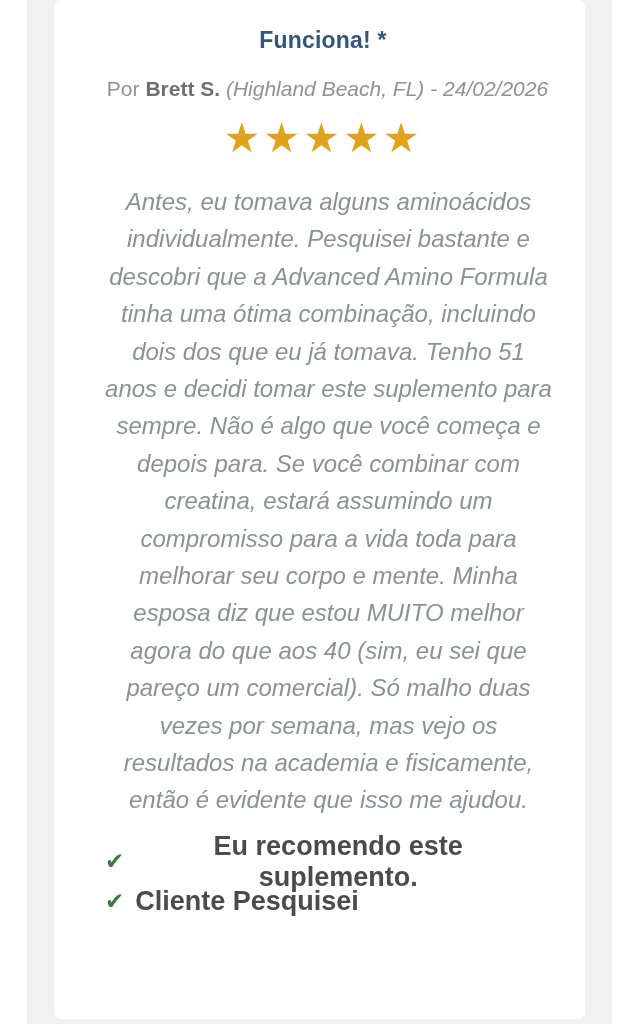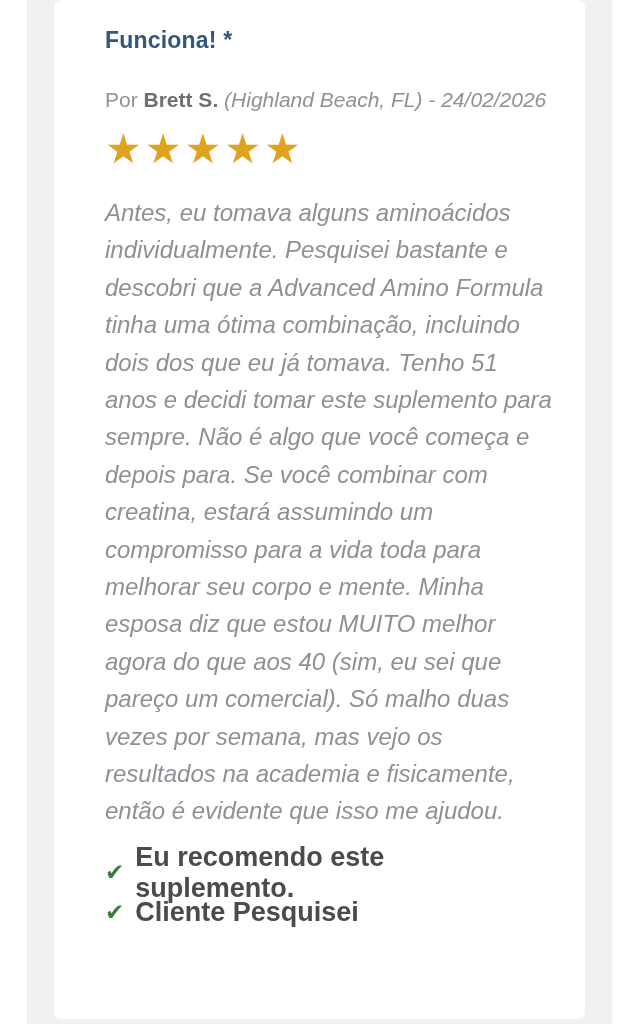--- a/index.html
+++ b/index.html
@@ -15,30 +15,31 @@
     width: 585px; height: 1024px;
     background: #f1f1f1;
   }
   .card {
     position: absolute;
     left: 27px; top: 0;
     width: 531px; height: 1019px;
     background: #ffffff;
     border-radius: 7px;
     padding: 26px 44px 4px 51px;
+    text-align: center;
   }
   .title {
     font-size: 23px;
     font-weight: 700;
     color: #32567c;
     letter-spacing: 0.2px;
     line-height: 1.3;
   }
   .byline {
-    margin-top: 24px;
+    margin-top: 13px;
     width: 445px;
     font-size: 21px;
     line-height: 39px;
     color: #919191;
   }
   .byline .prefix { font-style: normal; }
   .byline .author { font-weight: 700; color: #6f6f6f; font-style: normal; }
   .byline .loc, .byline .sep, .byline .date { font-style: italic; }
   .stars {
     margin-top: 8px;

